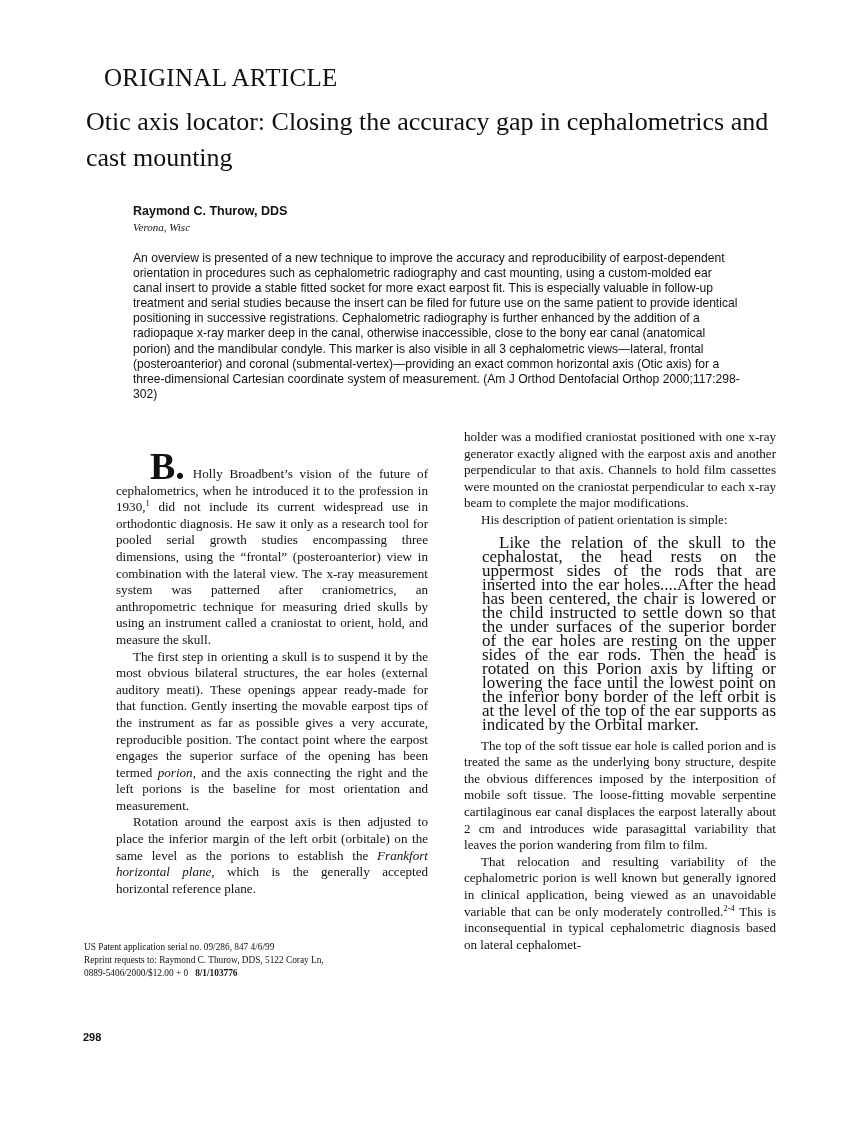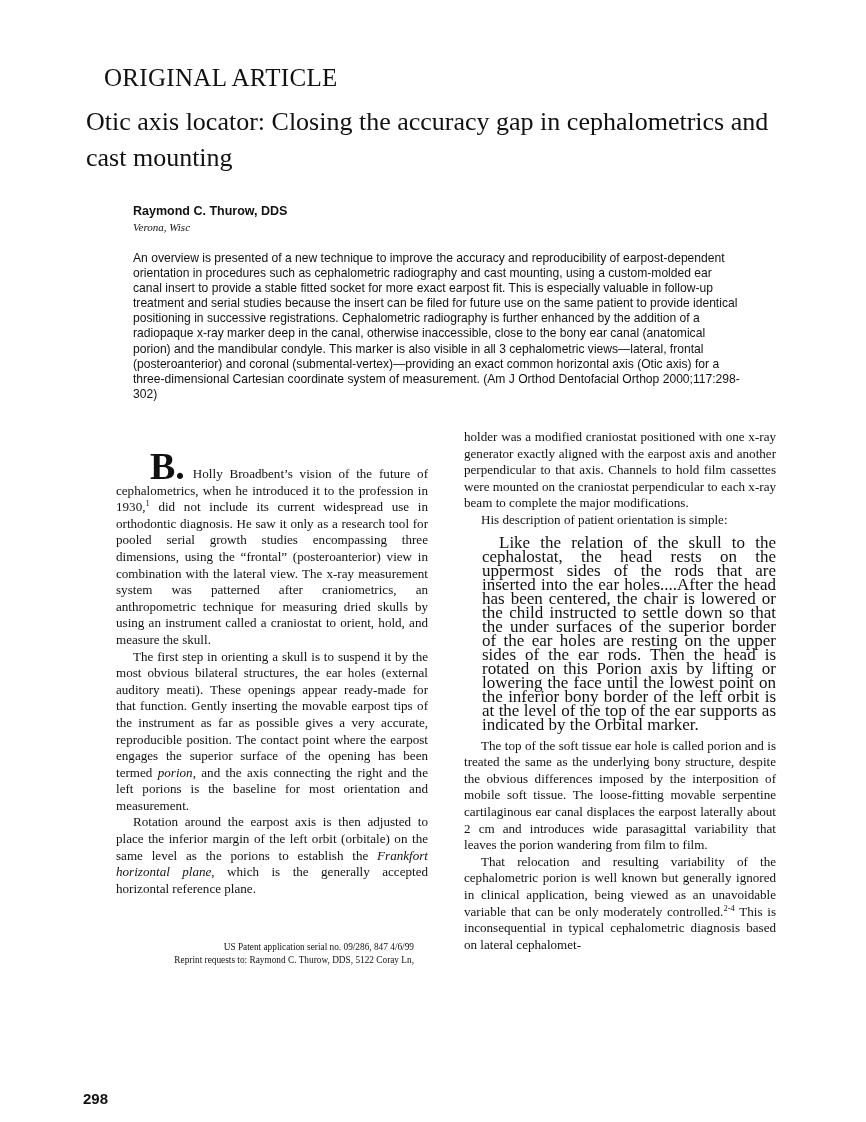--- a/index.html
+++ b/index.html
@@ -16,23 +16,23 @@
     .col { position: absolute; font-size: 13.1px; line-height: 16.6px; text-align: justify; margin-left: 32px; }
     #col-left { left: 84px; top: 456px; width: 312px; }
     #col-right { left: 432px; top: 429px; width: 312px; }
     .col p { margin: 0; text-indent: 17px; }
     .col p.noindent { text-indent: 0; }
     .dropcap { font-size: 38px; font-weight: bold; line-height: 20px; vertical-align: -1px; padding-right: 8px; margin-left: 34px; }
     .blockquote { margin: 7px 0 6px 0 !important; padding: 0 0 0 18px; font-size: 17px; line-height: 14px; text-indent: 17px !important; }
     sup { font-size: 8.5px; line-height: 0; }
 
     #footnotes { position: absolute; left: 84px; top: 941px; width: 330px; font-size: 9.3px; line-height: 12.8px; }
-    #footnotes div { white-space: nowrap; text-align: right; }
+    #footnotes div { white-space: nowrap; }
     #footnotes .b { font-weight: bold; }
-    #page-number { position: absolute; left: 83px; top: 1090px; font-size: 15px; font-weight: bold; }
+    #page-number { position: absolute; left: 83px; top: 1031px; font-size: 11px; font-weight: bold; }
   </style>
 </head>
 <body>
 
 <div id="section-label" class="serif">ORIGINAL ARTICLE</div>
 <div id="title" class="serif">Otic axis locator: Closing the accuracy gap in cephalometrics and cast mounting</div>
 <div id="author" class="sans">Raymond C. Thurow, DDS</div>
 <div id="affil" class="serif">Verona, Wisc</div>
 <div id="abstract" class="sans">An overview is presented of a new technique to improve the accuracy and reproducibility of earpost-dependent orientation in procedures such as cephalometric radiography and cast mounting, using a custom-molded ear canal insert to provide a stable fitted socket for more exact earpost fit. This is especially valuable in follow-up treatment and serial studies because the insert can be filed for future use on the same patient to provide identical positioning in successive registrations. Cephalometric radiography is further enhanced by the addition of a radiopaque x-ray marker deep in the canal, otherwise inaccessible, close to the bony ear canal (anatomical porion) and the mandibular condyle. This marker is also visible in all 3 cephalometric views—lateral, frontal (posteroanterior) and coronal (submental-vertex)—providing an exact common horizontal axis (Otic axis) for a three-dimensional Cartesian coordinate system of measurement. (Am J Orthod Dentofacial Orthop 2000;117:298-302)</div>
 
@@ -46,15 +46,16 @@
   <p class="noindent">holder was a modified craniostat positioned with one x-ray generator exactly aligned with the earpost axis and another perpendicular to that axis. Channels to hold film cassettes were mounted on the craniostat perpendicular to each x-ray beam to complete the major modifications.</p>
   <p>His description of patient orientation is simple:</p>
   <p class="blockquote">Like the relation of the skull to the cephalostat, the head rests on the uppermost sides of the rods that are inserted into the ear holes....After the head has been centered, the chair is lowered or the child instructed to settle down so that the under surfaces of the superior border of the ear holes are resting on the upper sides of the ear rods. Then the head is rotated on this Porion axis by lifting or lowering the face until the lowest point on the inferior bony border of the left orbit is at the level of the top of the ear supports as indicated by the Orbital marker.</p>
   <p>The top of the soft tissue ear hole is called porion and is treated the same as the underlying bony structure, despite the obvious differences imposed by the interposition of mobile soft tissue. The loose-fitting movable serpentine cartilaginous ear canal displaces the earpost laterally about 2 cm and introduces wide parasagittal variability that leaves the porion wandering from film to film.</p>
   <p><span>That relocation and resulting variability of the cephalometric porion is well known but generally ignored in clinical application, being viewed as an unavoidable variable that can be only moderately controlled.</span><sup>2-4</sup><span> This is inconsequential in typical cephalometric diagnosis based on lateral cephalomet-</span></p>
 </div>
 
 <div id="footnotes" class="serif">
   <div>US Patent application serial no. 09/286, 847 4/6/99</div>
   <div>Reprint requests to: Raymond C. Thurow, DDS, 5122 Coray Ln,</div>
+  <div><span>0889-5406/2000/$12.00 + 0</span>&nbsp;&nbsp;&nbsp;<span class="b">8/1/103776</span></div>
 </div>
 
 <div id="page-number" class="sans">298</div>
 
 </body></html>

